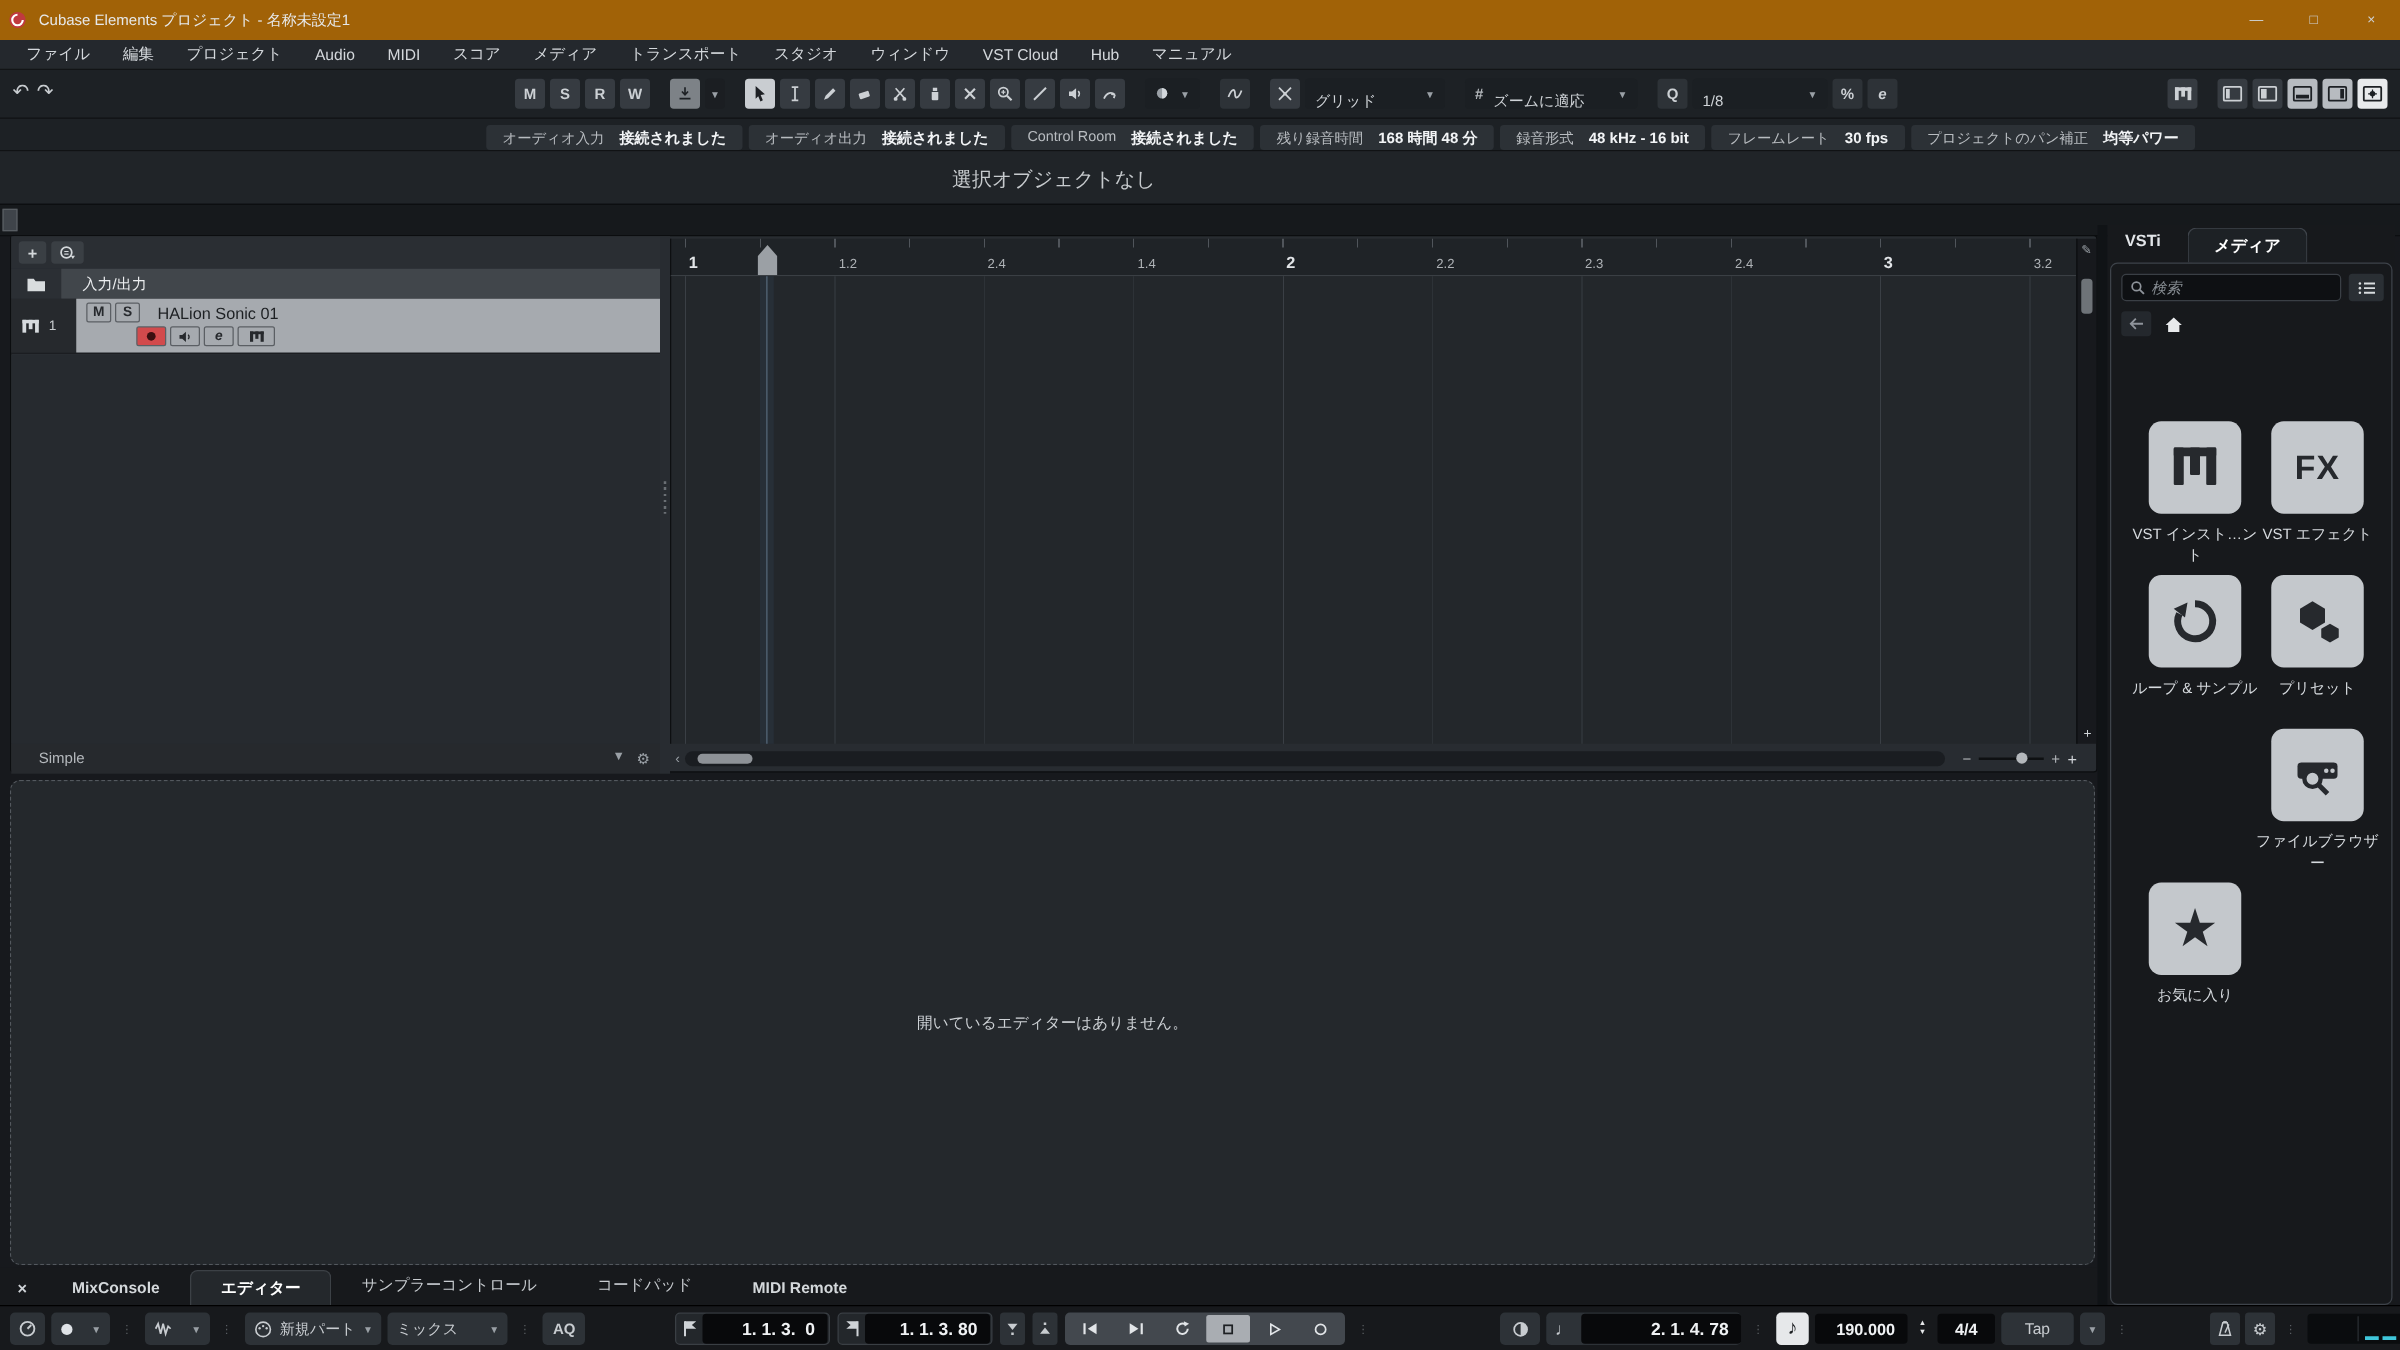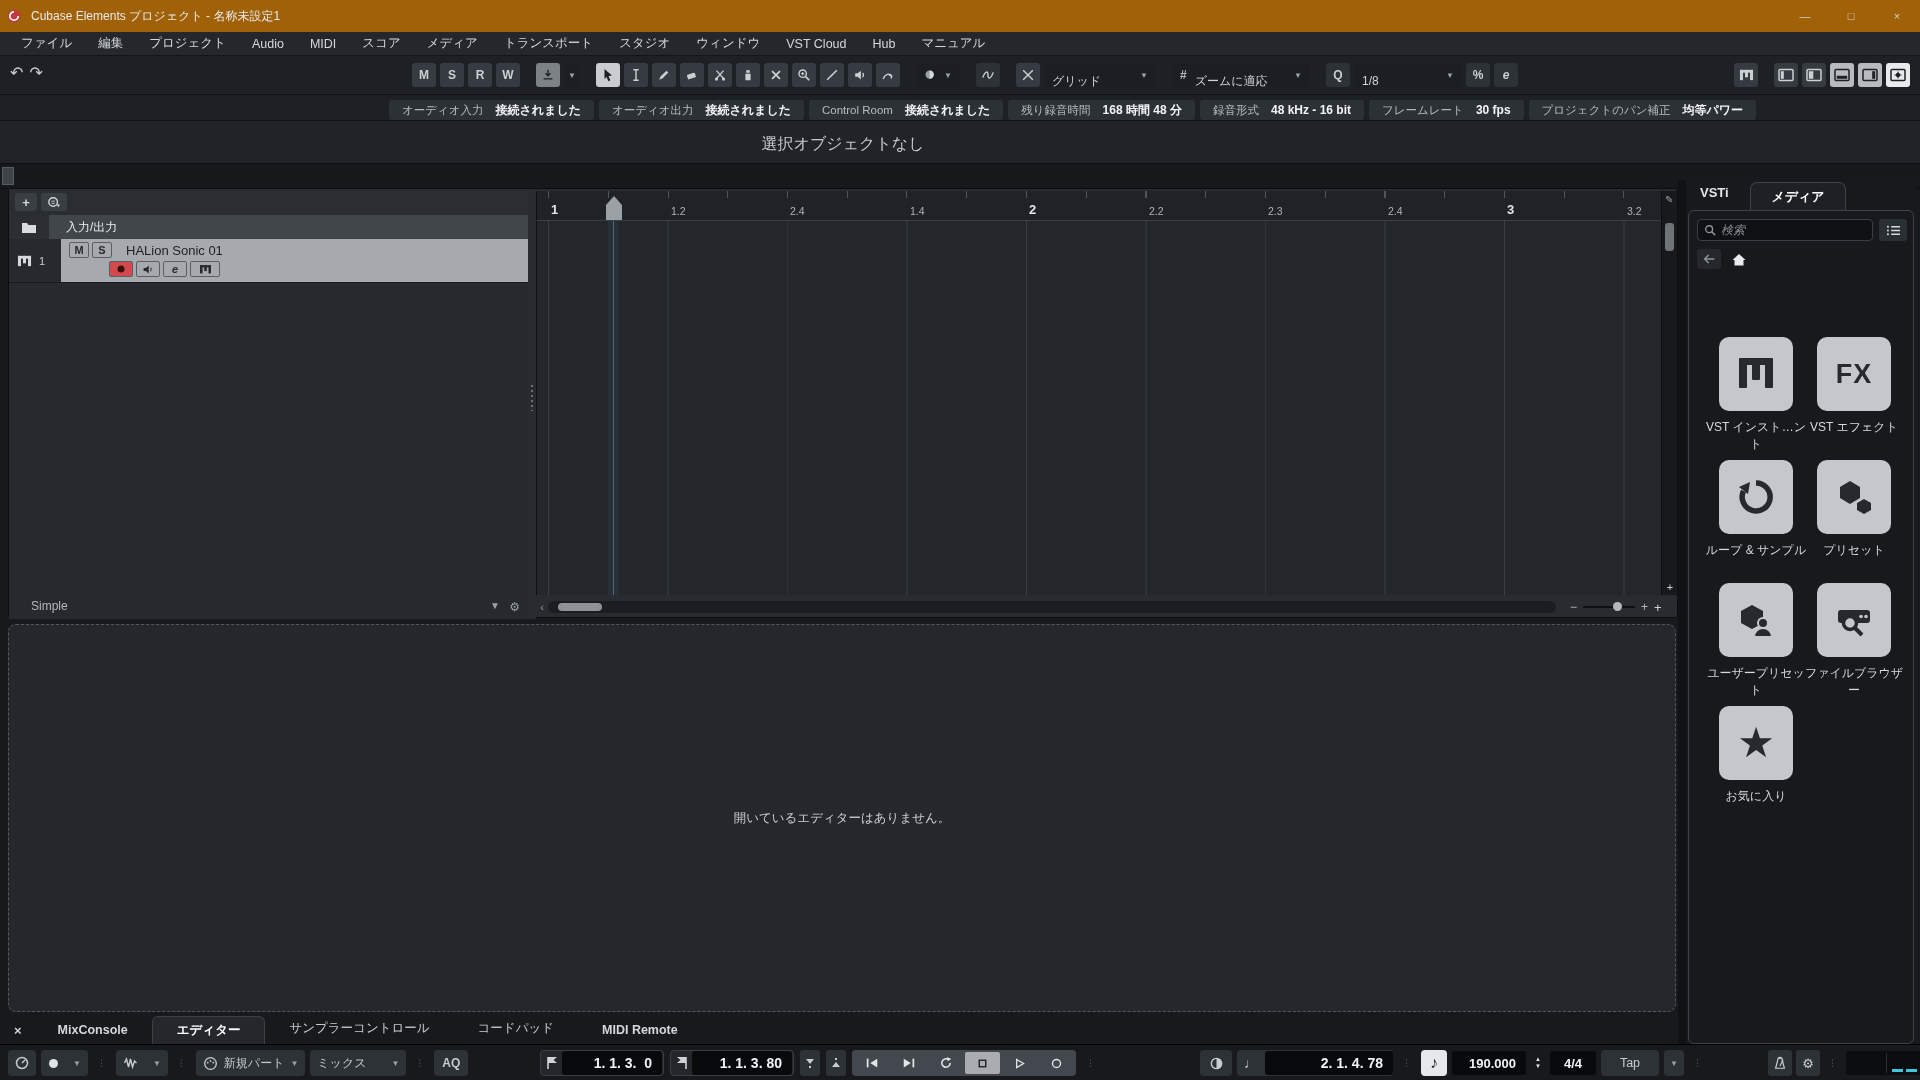--- a/index.html
+++ b/index.html
@@ -587,30 +587,20 @@
       </div>
       <div class="tilecell" style="left:112px;top:249px">
         <div class="tile">
             <svg width="40" height="40" viewBox="0 0 40 40">
               <polygon points="16,4 26,10 26,21 16,27 6,21 6,10" fill="currentColor"></polygon>
               <polygon points="30,22 37,26 37,33 30,37 23,33 23,26" fill="currentColor"></polygon>
             </svg>
           </div>
         <div class="tilelabel">プリセット</div>
       </div>
-      <div class="tilecell" style="left:14px;top:372px">
-        <div class="tile">
-            <svg width="40" height="40" viewBox="0 0 40 40">
-              <polygon points="16,5 27,11 27,23 16,29 5,23 5,11" fill="currentColor"></polygon>
-              <circle cx="27" cy="23" r="5" fill="currentColor" stroke="#c4c8cc" stroke-width="2"></circle>
-              <path d="M18 37 a9 9 0 0 1 18 0 Z" fill="currentColor" stroke="#c4c8cc" stroke-width="2"></path>
-            </svg>
-          </div>
-        <div class="tilelabel">ユーザープリセット</div>
-      </div>
       <div class="tilecell" style="left:112px;top:372px">
         <div class="tile">
             <svg width="40" height="40" viewBox="0 0 40 40">
               <rect x="4" y="10" width="32" height="13" rx="3" fill="currentColor"></rect>
               <circle cx="27" cy="16.5" r="1.8" fill="#c4c8cc"></circle>
               <circle cx="32" cy="16.5" r="1.8" fill="#c4c8cc"></circle>
               <circle cx="16" cy="23" r="6.5" fill="#c4c8cc" stroke="currentColor" stroke-width="3.5"></circle>
               <path d="M21 28 L28 35" stroke="currentColor" stroke-width="4"></path>
             </svg>
           </div>

